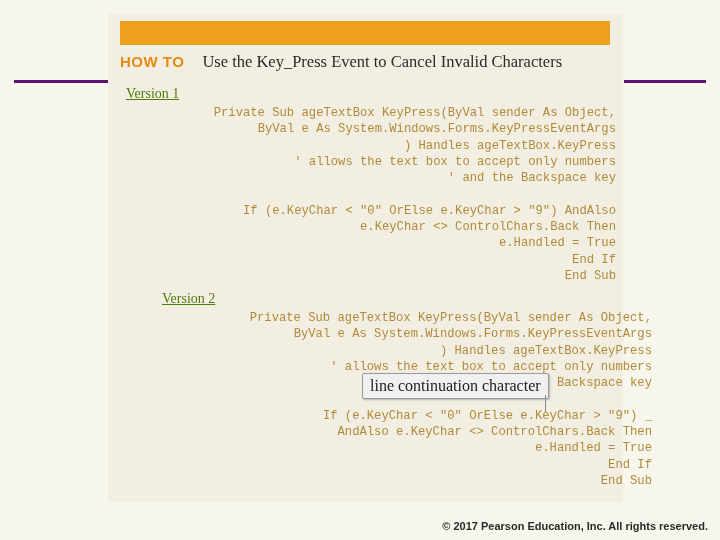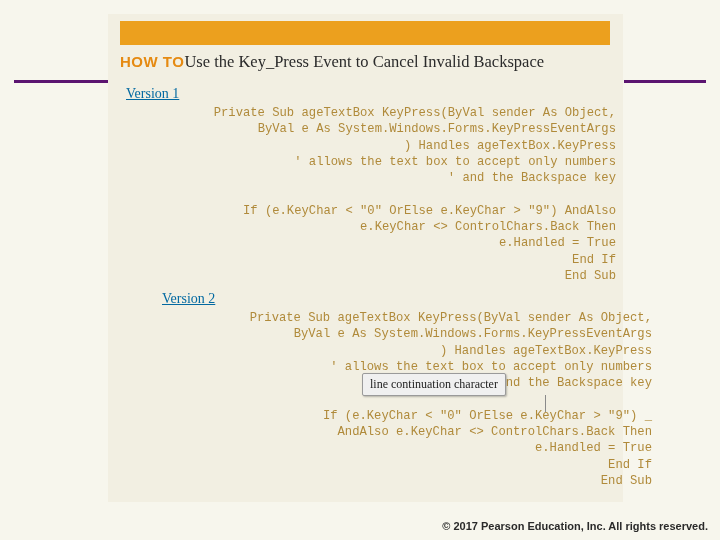--- a/index.html
+++ b/index.html
@@ -45,21 +45,21 @@
     background: #eca01e;
   }
 
   .howto-row {
     position: absolute;
     left: 12px;
     top: 38px;
     width: 495px;
     display: flex;
     align-items: baseline;
-    gap: 0;
+    gap: 18px;
   }
   .howto-label {
     font-family: "Liberation Sans", sans-serif;
     font-weight: bold;
     font-size: 15px;
     letter-spacing: 0.5px;
     color: #e58a12;
   }
   .howto-title {
     font-family: "Liberation Serif", serif;
@@ -69,21 +69,21 @@
 
   
   .section {
     position: absolute;
     left: 18px;
     width: 490px;
   }
   .version-heading {
     font-family: "Liberation Serif", serif;
     font-size: 14px;
-    color: #0369a1;
+    color: #4d7c0f;
     text-decoration: underline;
     margin: 0 0 3px 0;
   }
   pre.code {
     margin: 0;
     font-family: "Liberation Mono", monospace;
     font-size: 12.2px;
     line-height: 16.3px;
     white-space: pre;
     color: #b08a3a;
@@ -93,21 +93,21 @@
   
   .callout {
     position: absolute;
     left: 362px;
     top: 373px;
     background: #f0f0f0;
     border: 1px solid #9a9a9a;
     border-radius: 2px;
     padding: 3px 7px;
     font-family: "Liberation Serif", serif;
-    font-size: 12px;
+    font-size: 16px;
     color: #222;
     box-shadow: 1px 1px 2px rgba(0,0,0,0.25);
   }
   .callout-leader {
     position: absolute;
     left: 545px;
     top: 395px;
     width: 1px;
     height: 17px;
     background: #8a8a8a;
@@ -128,21 +128,21 @@
 
 <div class="rule rule-left"></div>
 <div class="rule rule-right"></div>
 
 <div class="panel">
 
   <div class="header-band"></div>
 
   <div class="howto-row">
     <span class="howto-label">HOW TO</span>
-    <span class="howto-title">Use the Key_Press Event to Cancel Invalid Backspace</span>
+    <span class="howto-title">Use the Key_Press Event to Cancel Invalid Characters</span>
   </div>
 
   <div class="section" style="top:72px;">
     <div class="version-heading">Version 1</div>
     <pre class="code">Private Sub ageTextBox KeyPress(ByVal sender As Object,
 ByVal e As System.Windows.Forms.KeyPressEventArgs
 ) Handles ageTextBox.KeyPress
     ' allows the text box to accept only numbers
     ' and the Backspace key
 

